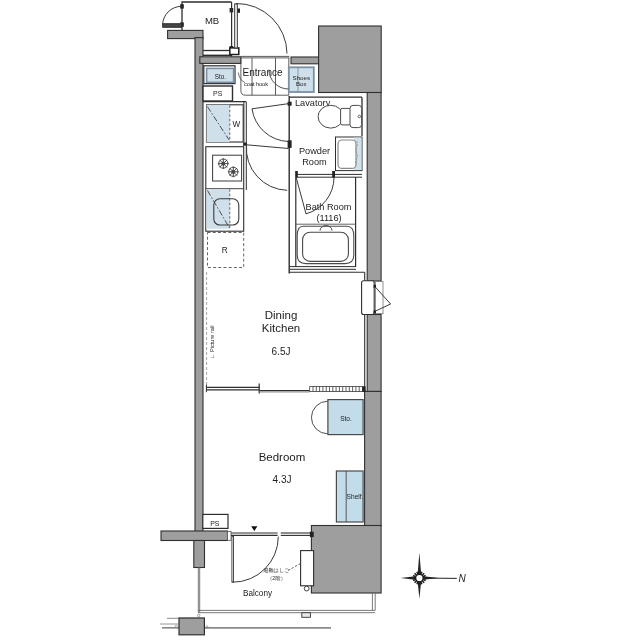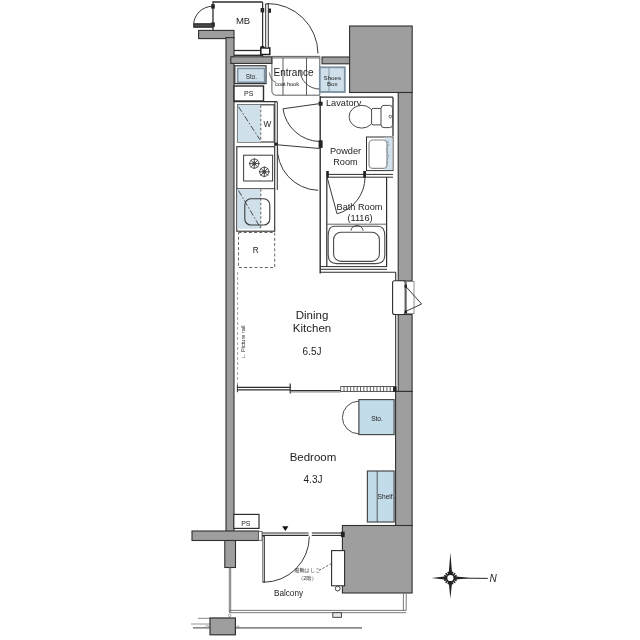--- a/index.html
+++ b/index.html
@@ -1,16 +1,16 @@
 <!DOCTYPE html>
 <html><head>
 <meta charset="utf-8">
 <style>
   html,body{margin:0;padding:0;background:#ffffff;}
-  #plan{width:600px;height:640px;position:relative;margin-left:31px;}
+  #plan{width:600px;height:640px;position:relative;}
   text{font-family:"Liberation Sans",sans-serif;fill:#1d1d1d;}
 </style>
 </head>
 <body>
 <div id="plan">
 <svg width="640" height="640" viewBox="0 0 640 640">
 
 <rect x="0" y="0" width="640" height="640" fill="#ffffff"></rect>
 
 <g>

